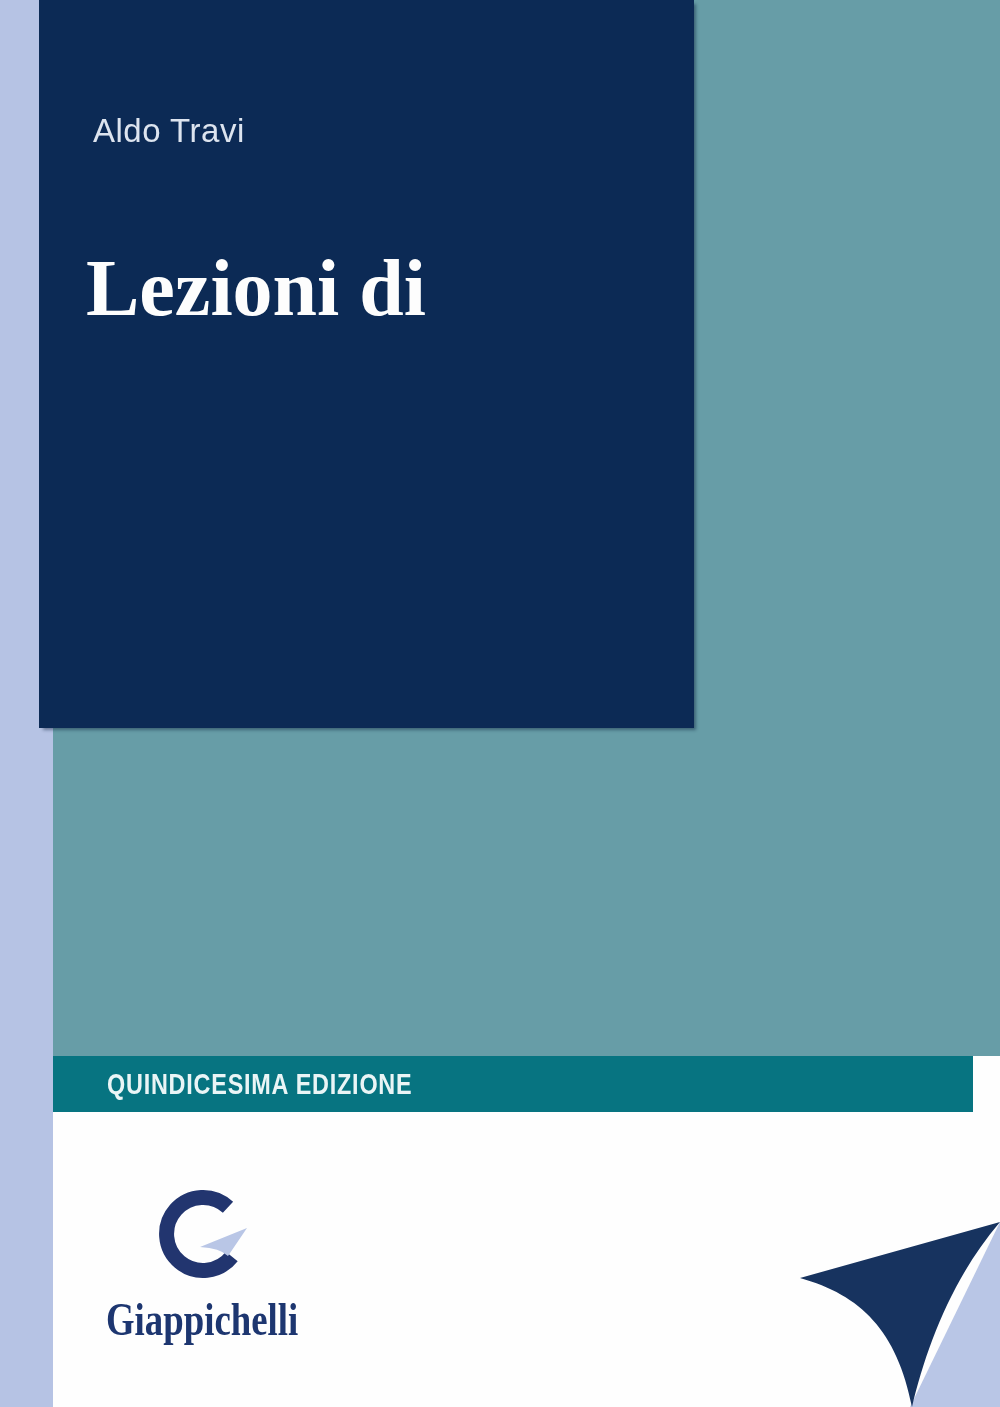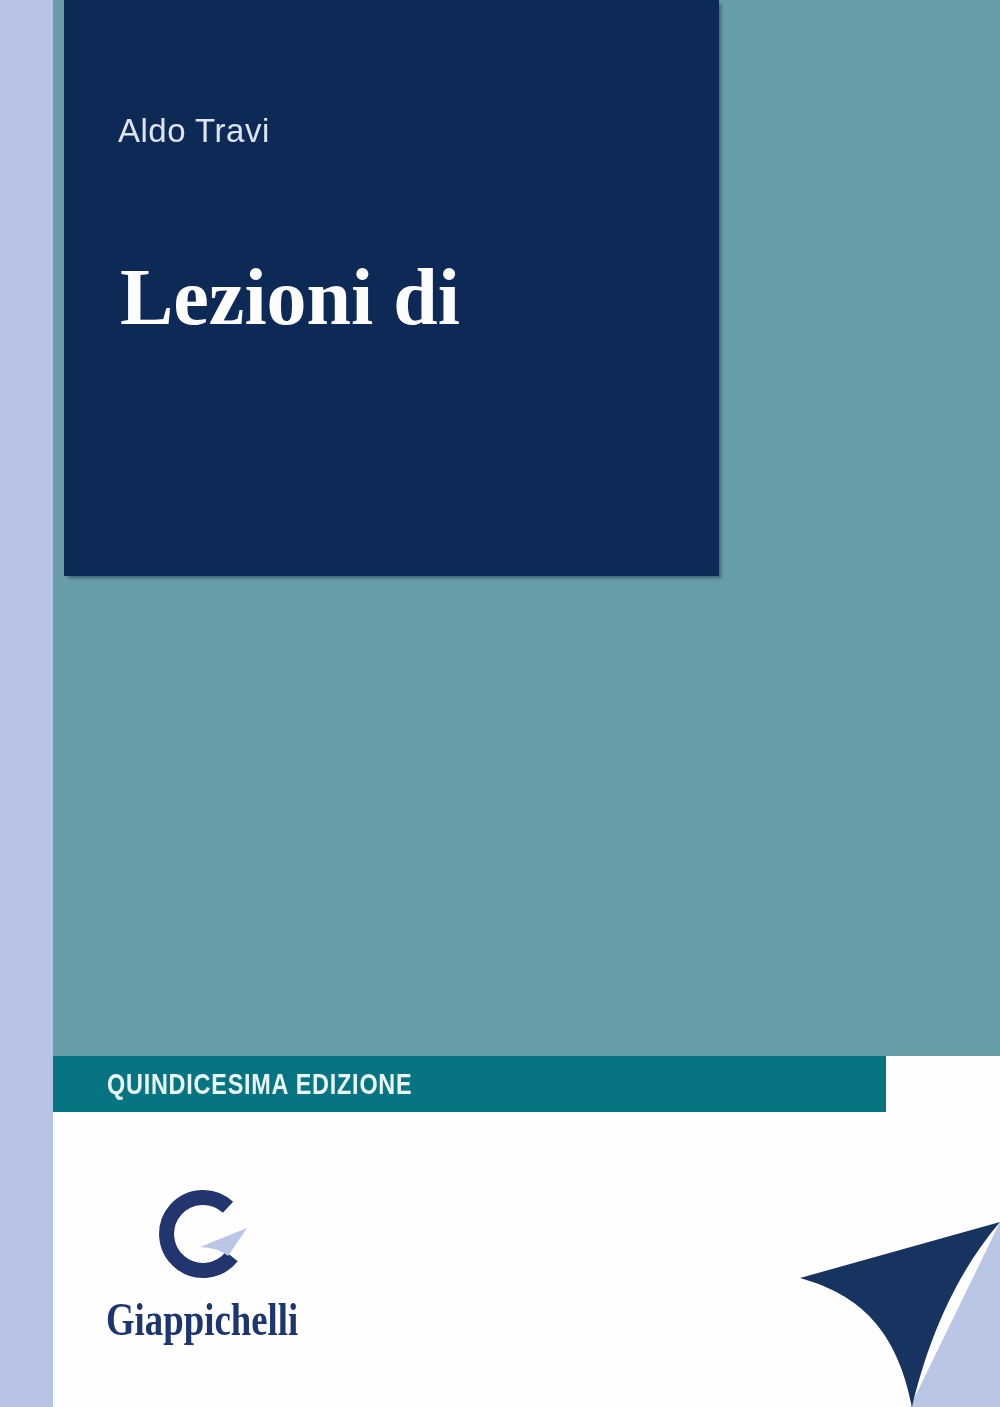--- a/index.html
+++ b/index.html
@@ -19,48 +19,48 @@
     background: var(--lavender, #b6c3e4);
   }
   .teal-bg {
     position: absolute;
     left: 53px; top: 0;
     width: 947px; height: 1056px;
     background: var(--teal, #679da7);
   }
   .title-panel {
     position: absolute;
-    left: 64px; top: 0;
-    width: 655px; height: 576px;
+    left: 39px; top: 0;
+    width: 655px; height: 728px;
     background: var(--navy, #0c2a55);
     box-shadow: 3px 3px 3px -1px rgba(10, 30, 60, 0.45);
   }
   .author {
     position: absolute;
     left: 54px; top: 114px;
     font-size: 33px;
     line-height: 1;
     letter-spacing: 0.5px;
     color: var(--author-text, #dde4ef);
   }
   .title {
     position: absolute;
     left: 43px; top: 244px;
-    margin: 13px;
+    margin: 4px;
     font-family: "Liberation Serif", serif;
     font-weight: bold;
     font-size: 80px;
     line-height: 81px;
     color: var(--title-text, #fdfdfd);
   }
   .title span { display: block; }
   .edition-strip {
     position: absolute;
     left: 53px; top: 1056px;
-    width: 833px; height: 56px;
+    width: 920px; height: 56px;
     background: var(--teal-dark, #077481);
   }
   .edition-label {
     position: absolute;
     left: 54px; top: 50%;
     transform: translateY(-50%) scaleX(0.78);
     transform-origin: left center;
     font-size: 30px;
     font-weight: bold;
     letter-spacing: 1px;

